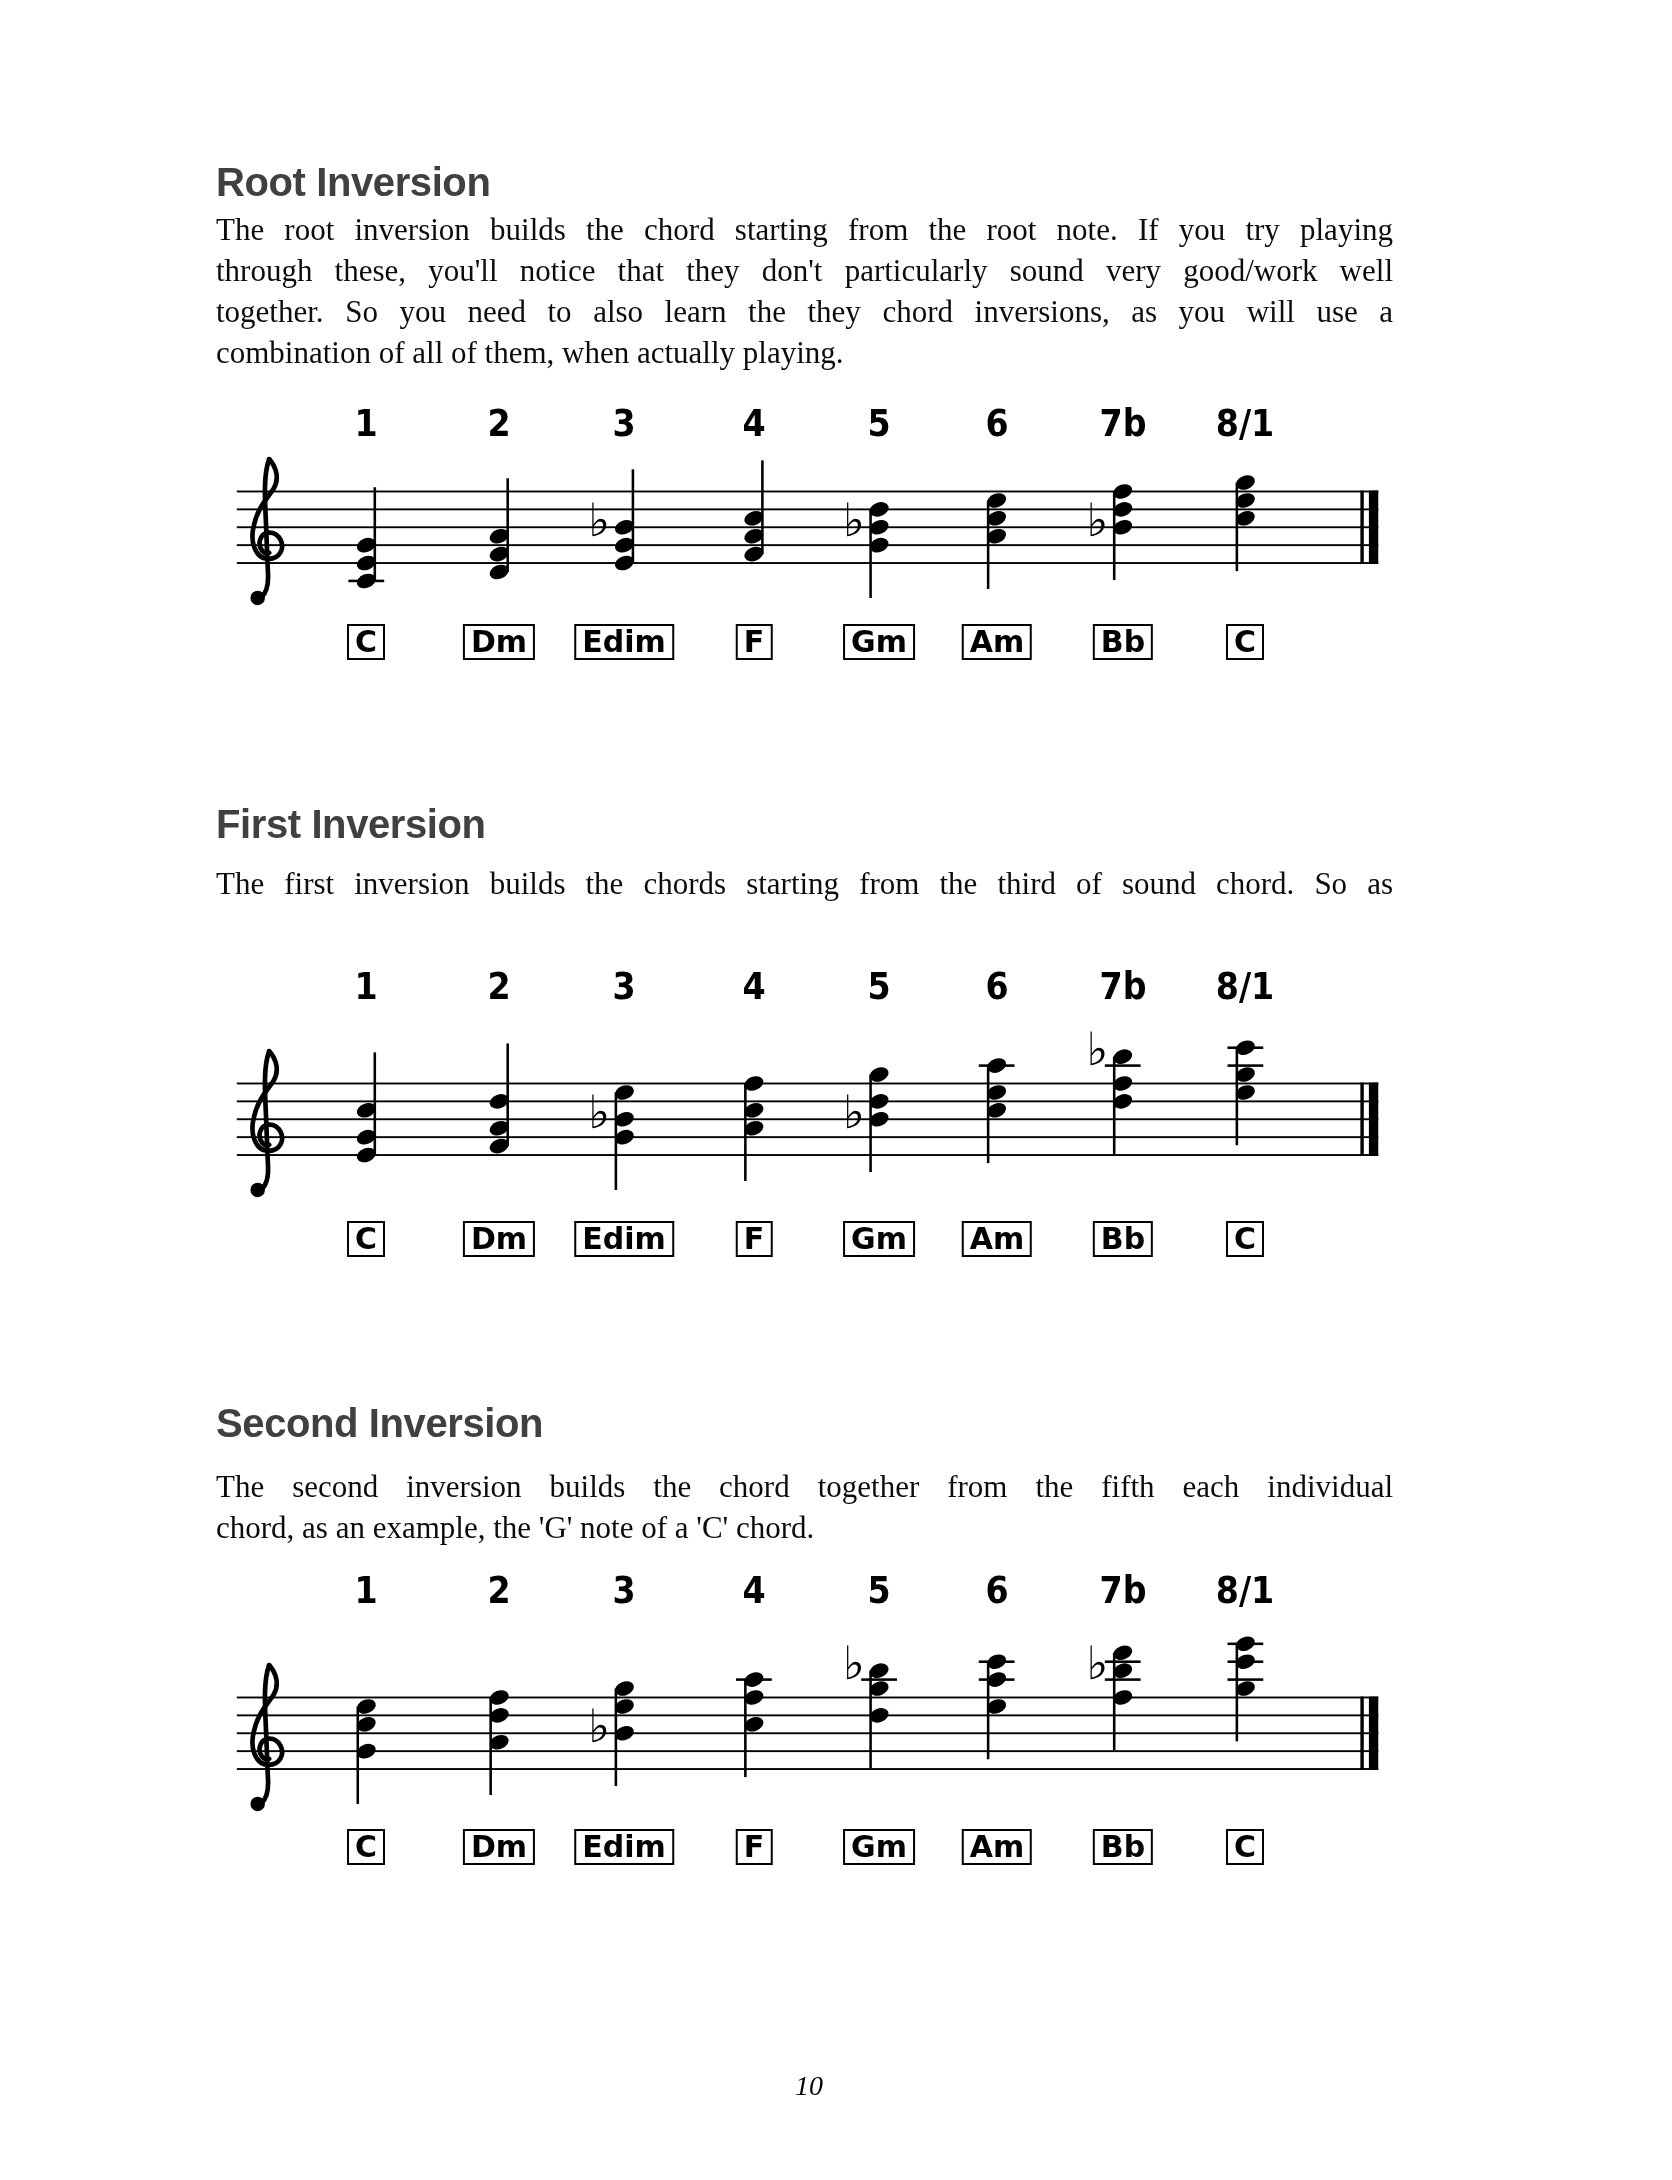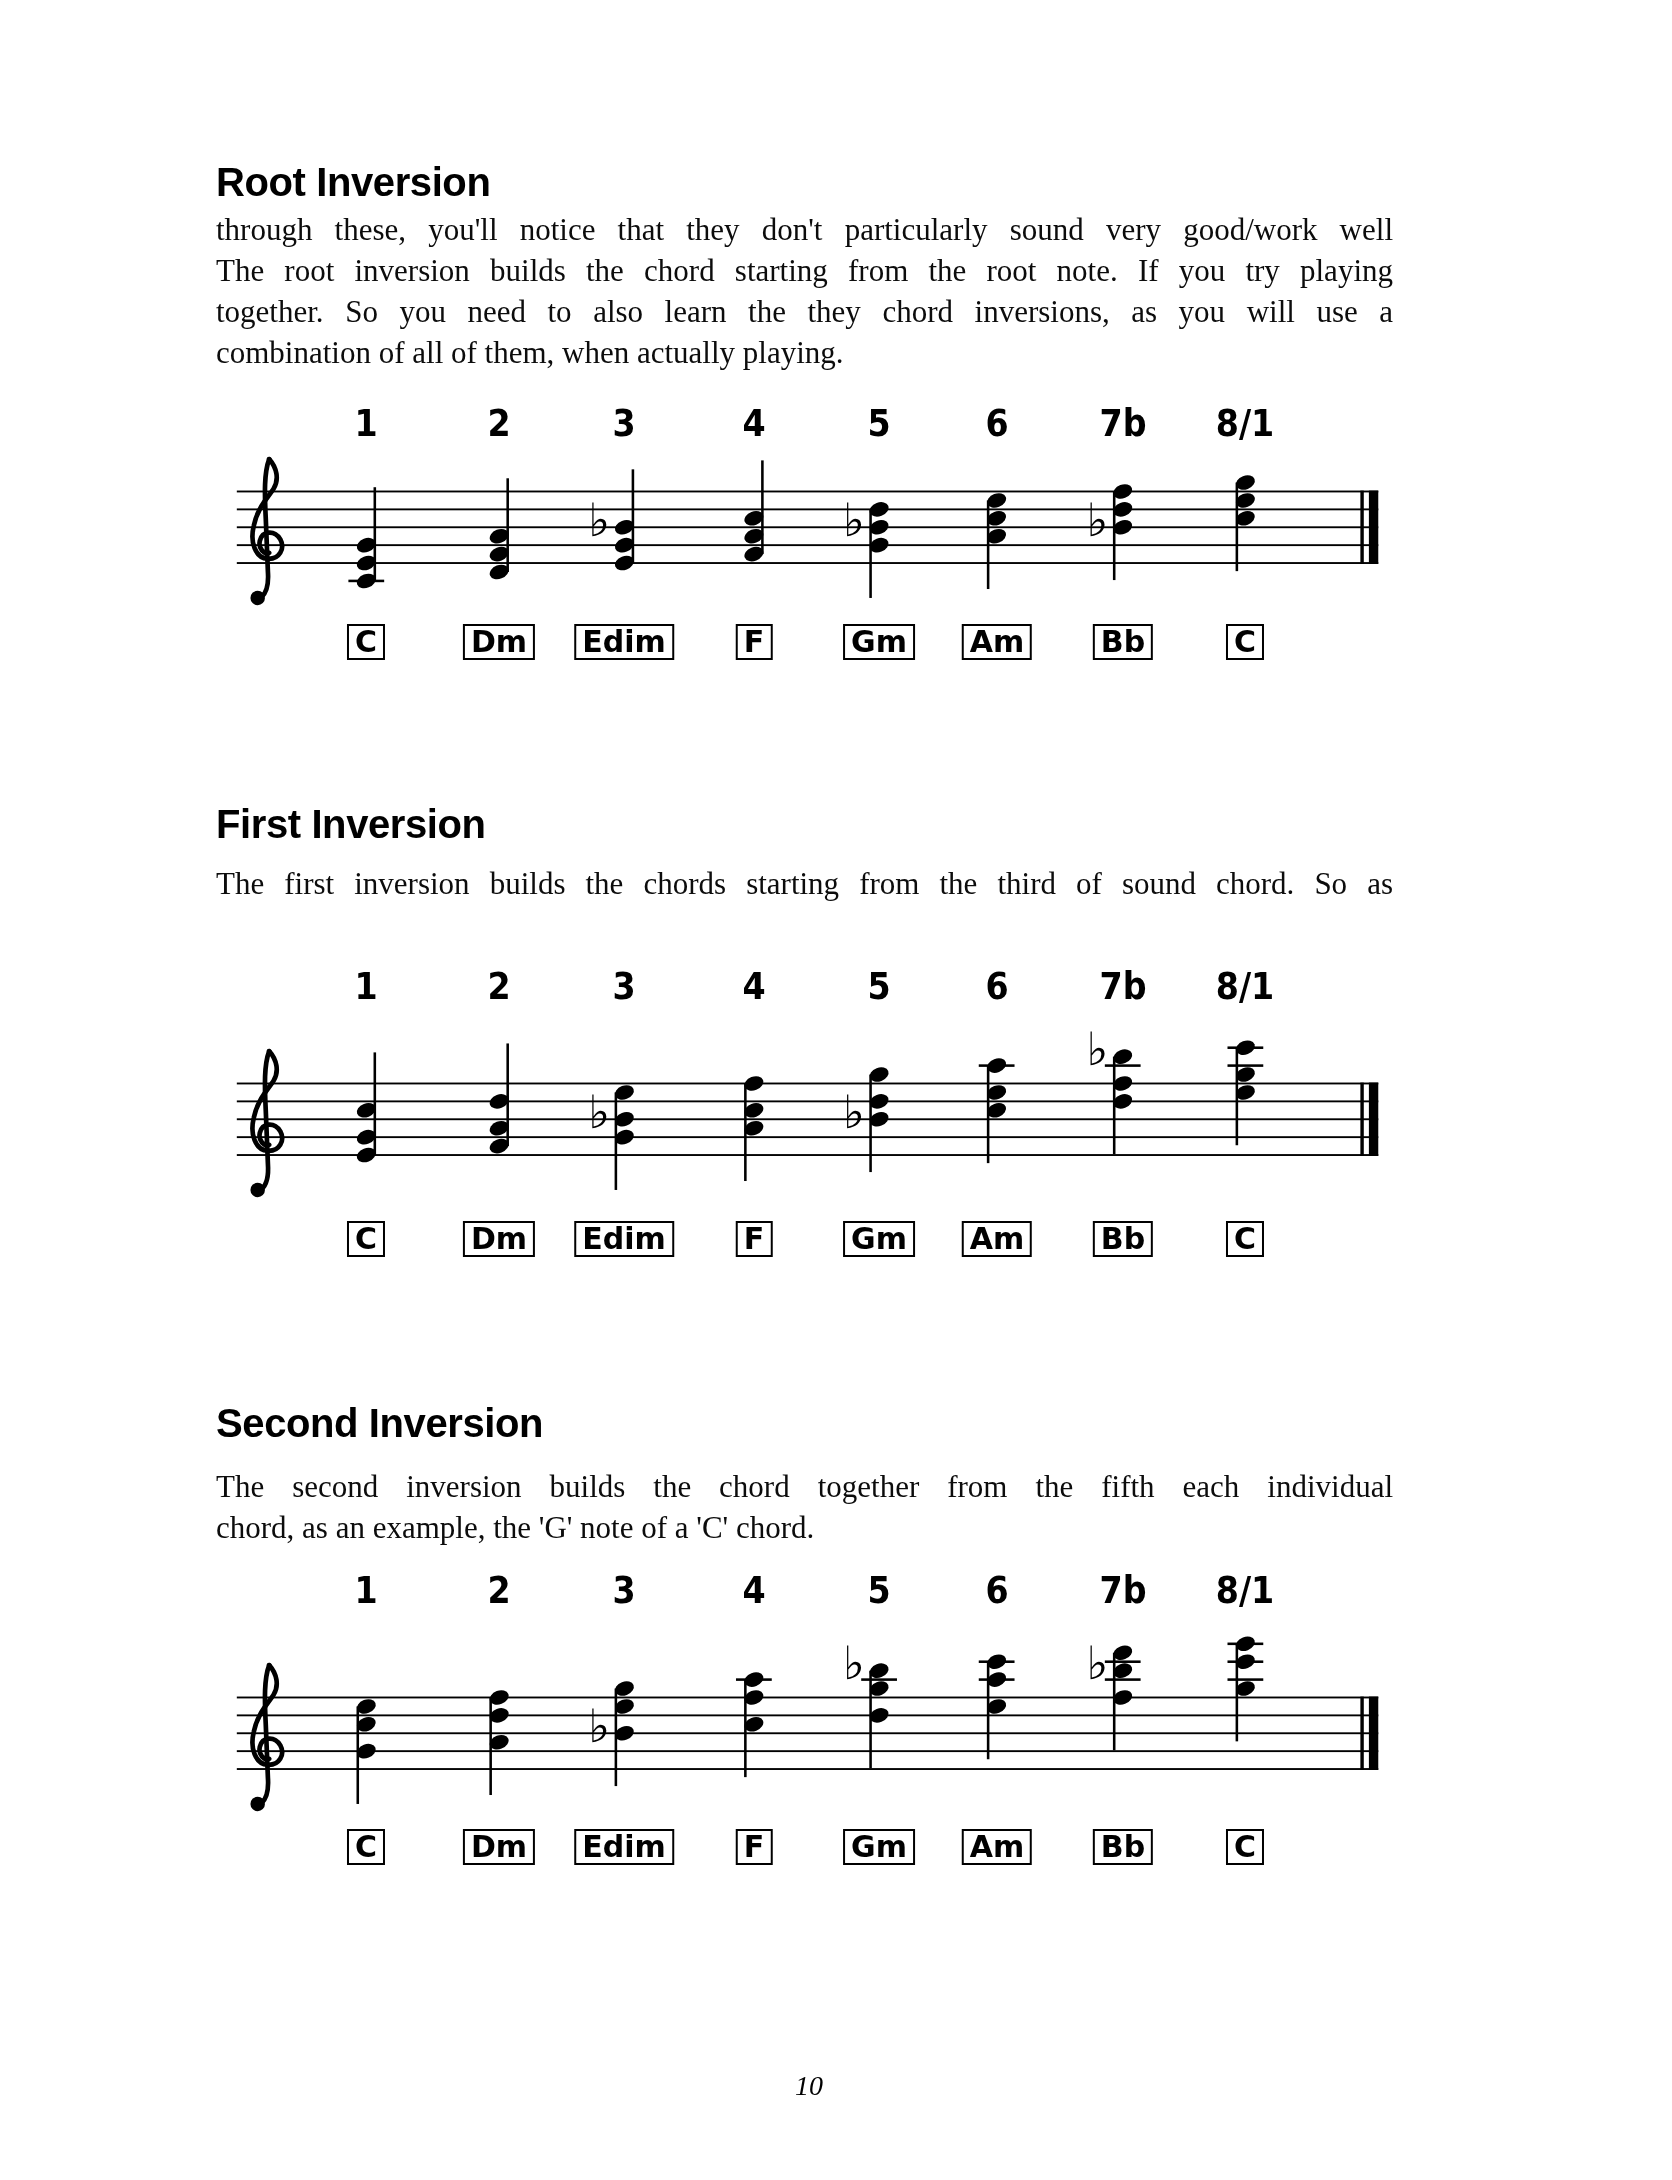--- a/index.html
+++ b/index.html
@@ -7,21 +7,21 @@
     width:1673px; height:2181px;
     background:#ffffff;
     position:relative;
     font-family:"Liberation Serif", serif;
     color:#000;
   }
   .heading {
     position:absolute; left:216px;
     font-family:"Liberation Sans", sans-serif;
     font-weight:700; font-size:40px; line-height:44px;
-    letter-spacing:-0.4px; color:#000000;
+    letter-spacing:-0.4px; color:#404040;
   }
   .para {
     position:absolute; left:216px; width:1177px;
     font-size:31px; line-height:41px; color:#0c0c0c;
   }
   .para .jl { text-align:justify; text-align-last:justify; }
   .para .ll { text-align:left; }
   .staff-num {
     position:absolute; transform:translateX(-50%);
     font-family:"DejaVu Sans", sans-serif;
@@ -39,22 +39,22 @@
   .pageno {
     position:absolute; top:2070px; left:809px; transform:translateX(-50%);
     font-size:28px; line-height:31px;font-style:italic;
   }
 </style>
 </head>
 <body>
 
 <div class="heading" style="top:160px">Root Inversion</div>
 <div class="para" style="top:209px">
+  <div class="jl">The root inversion builds the chord starting from the root note. If you try playing</div>
   <div class="jl">through these, you'll notice that they don't particularly sound very good/work well</div>
-  <div class="jl">The root inversion builds the chord starting from the root note. If you try playing</div>
   <div class="jl">together. So you need to also learn the they chord inversions, as you will use a</div>
   <div class="ll">combination of all of them, when actually playing.</div>
 </div>
 
 <div class="heading" style="top:802px">First Inversion</div>
 <div class="para" style="top:863px">
   <div class="jl">The first inversion builds the chords starting from the third of sound chord. So as</div>
 </div>
 
 <div class="heading" style="top:1401px">Second Inversion</div>

